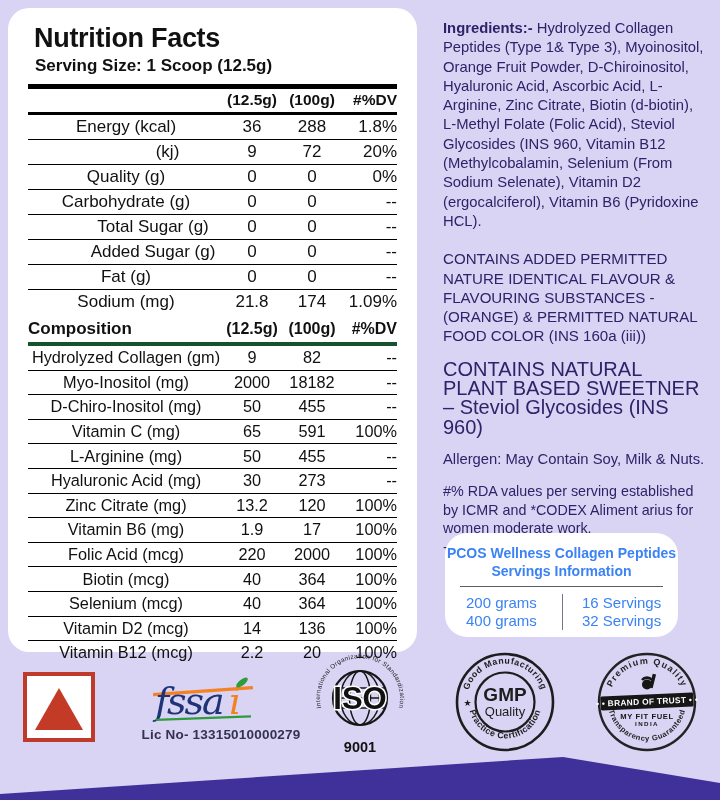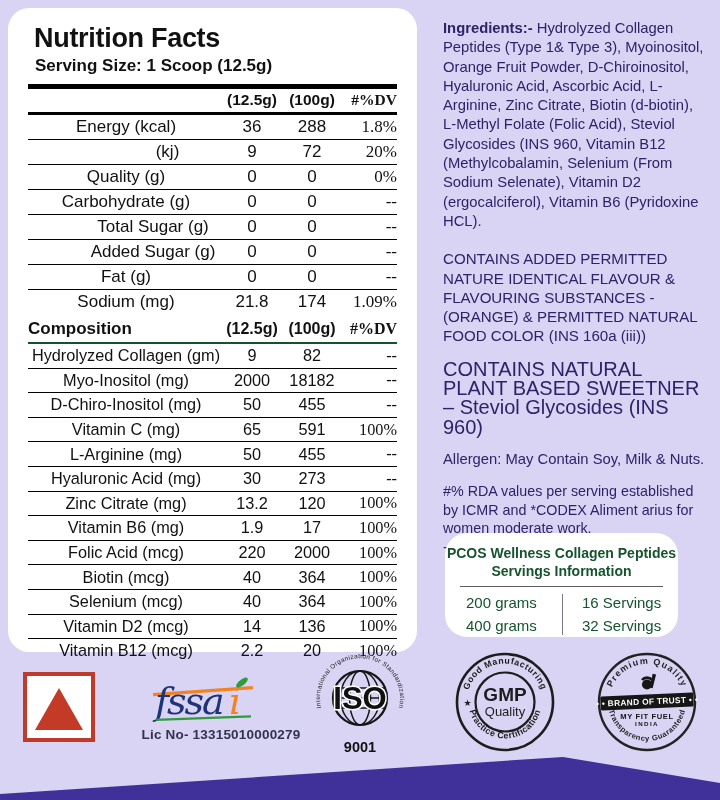--- a/index.html
+++ b/index.html
@@ -17,49 +17,49 @@
   .nf-title{font-size:27px;font-weight:bold;line-height:30px;margin:15px 0 2px 26px;letter-spacing:-0.3px;}
   .nf-serving{font-size:17px;font-weight:bold;line-height:22px;margin:0 0 0 27px;}
   .bar-thick{height:4.5px;background:#000;margin:7px 20px 0 20px;}
   .bar-mid{height:3.5px;background:#000;margin:0 20px;}
   .grid-row{
     display:grid;grid-template-columns:1fr 60px 60px 55px;
     align-items:center;margin:0 20px;white-space:nowrap;
   }
   .nf-head{height:23px;font-size:15.5px;font-weight:bold;}
   .c{text-align:center;}
-  .r{text-align:right;font-family:Liberation Serif, serif;}
+  .r{text-align:right;}
   .nrow{height:24px;border-bottom:1.6px solid #000;font-size:17px;}
   .nf-body .nrow:last-child{border-bottom:none;}
   .nrow .label{padding-left:2px;overflow:hidden;text-align:center;}
   .ind1 > .label{padding-left:56px;}
   .ind2 > .label{padding-left:85px;}
   
-  .cp-head{height:26px;border-bottom:2px solid #14532d;font-size:16px;font-weight:bold;}
+  .cp-head{height:26px;border-bottom:4px solid #14532d;font-size:16px;font-weight:bold;}
   .cp-head .label{font-size:17px;}
   .cp-body .nrow{height:23.6px;font-size:16.3px;}
   .cp-body .nrow:last-child{border-bottom:none;}
   
   .right-col{
     position:absolute;left:443px;top:19px;width:266px;
     color:#2d2368;font-size:14.8px;line-height:19.3px;
   }
   .right-col p{margin:0;}
   .right-col .bold{font-weight:bold;}
   .p-caps{margin-top:18px !important;font-size:15.1px;}
   .p-caps2{margin-top:14px !important;font-size:20px;}
   .p-allergen{margin-top:13px !important;}
   .p-rda{margin-top:13px !important;font-size:14.3px;line-height:18.6px;}
   
   .srv-box{left:445px;top:533px;width:233px;height:104px;border-radius:22px;
-    color:#14532d;box-sizing:border-box;padding-top:11px;}
+    color:#3b82f6;box-sizing:border-box;padding-top:11px;}
   .srv-title{font-size:14px;font-weight:bold;text-align:center;line-height:18px;white-space:nowrap;}
   .srv-rule{border:0;border-top:1.6px solid #5c5c66;margin:6px 15px 0 15px;}
   .srv-cols{display:flex;margin-top:7px;}
-  .srv-col{flex:1;display:flex;flex-direction:column;gap:5px;padding-left:21px;font-size:15px;line-height:18px;}
+  .srv-col{flex:1;display:flex;flex-direction:column;padding-left:21px;font-size:15px;line-height:18px;}
   .srv-col.rightcol{border-left:1.6px solid #77778a;padding-left:19px;}
   
   .veg-mark{position:absolute;left:23px;top:672px;width:64px;height:62px;background:#fff;
     border:4px solid #bf3a2a;display:flex;align-items:flex-end;justify-content:center;}
   .veg-tri{width:0;height:0;margin-bottom:8px;
     border-left:24px solid transparent;border-right:24px solid transparent;
     border-bottom:42px solid #c33a26;}
   .badge{position:absolute;}
   .fssai-svg{left:152px;top:676px;}
   .fssai-lic{position:absolute;left:121px;top:727px;width:200px;text-align:center;

